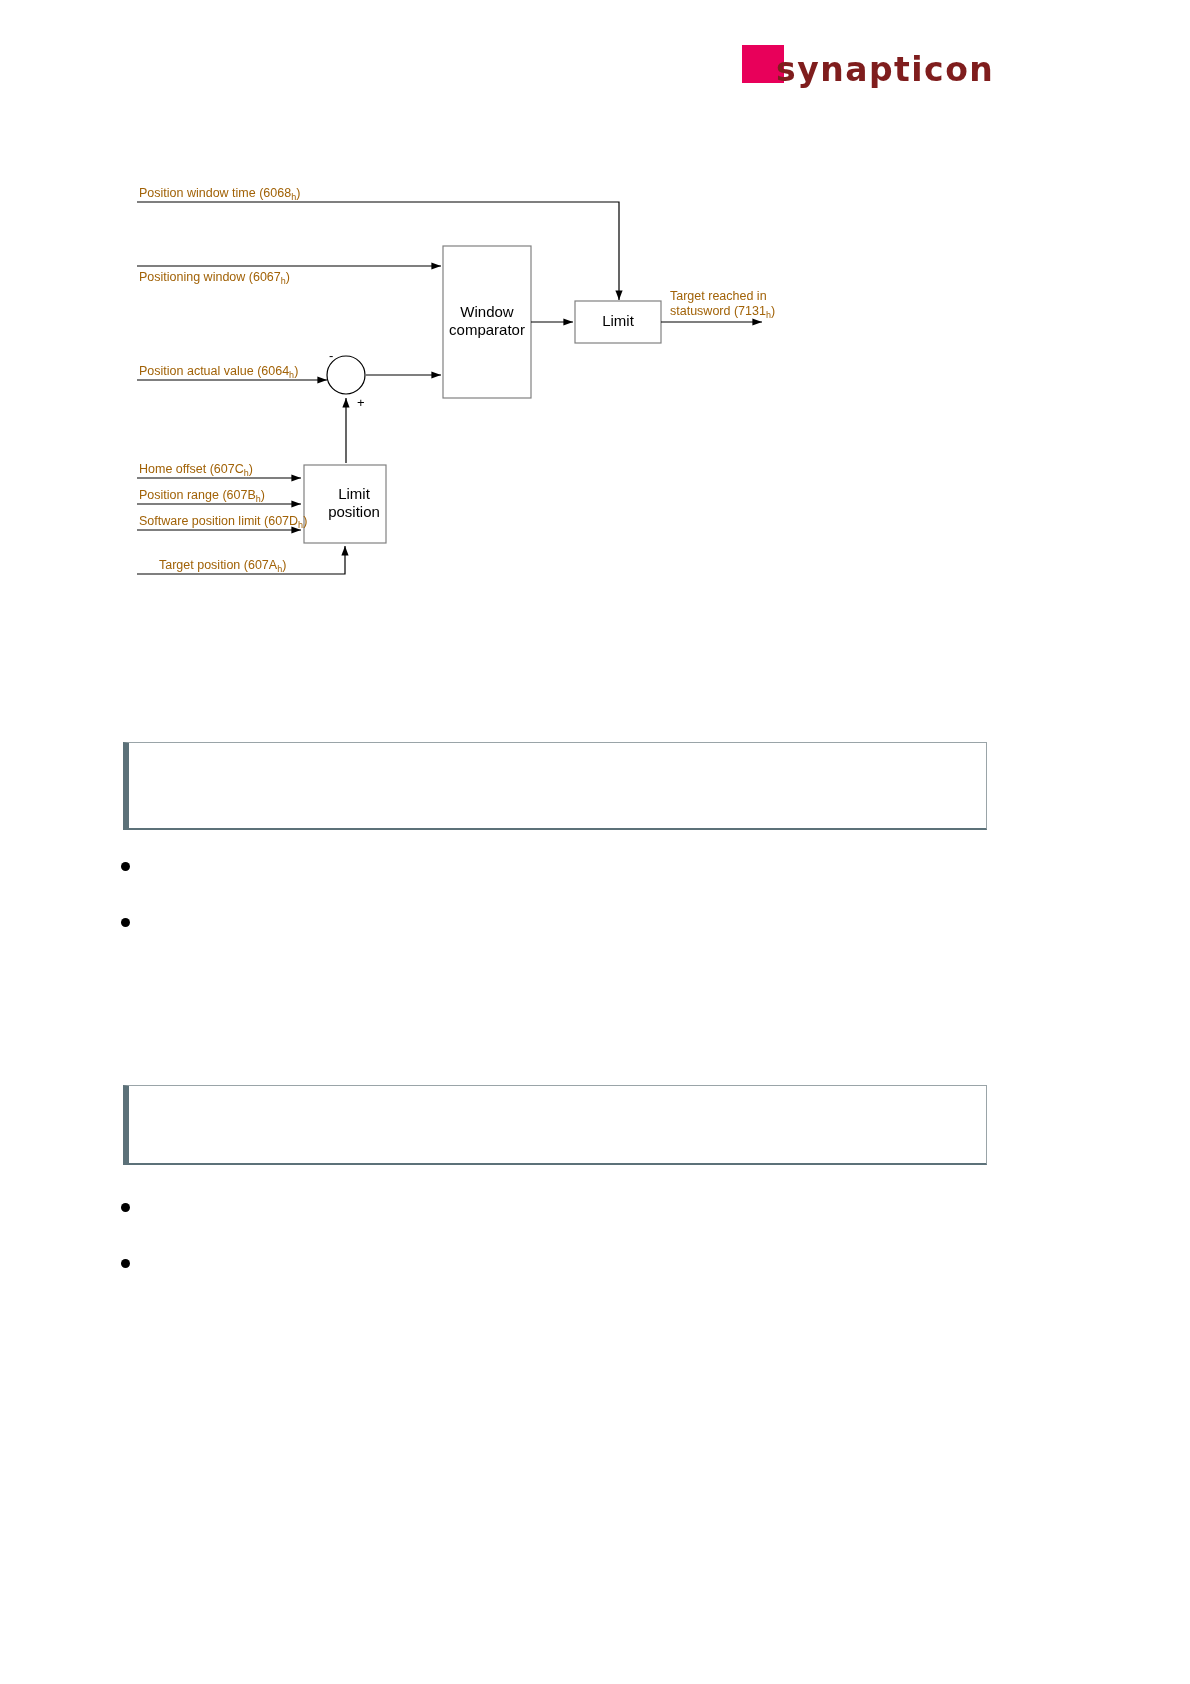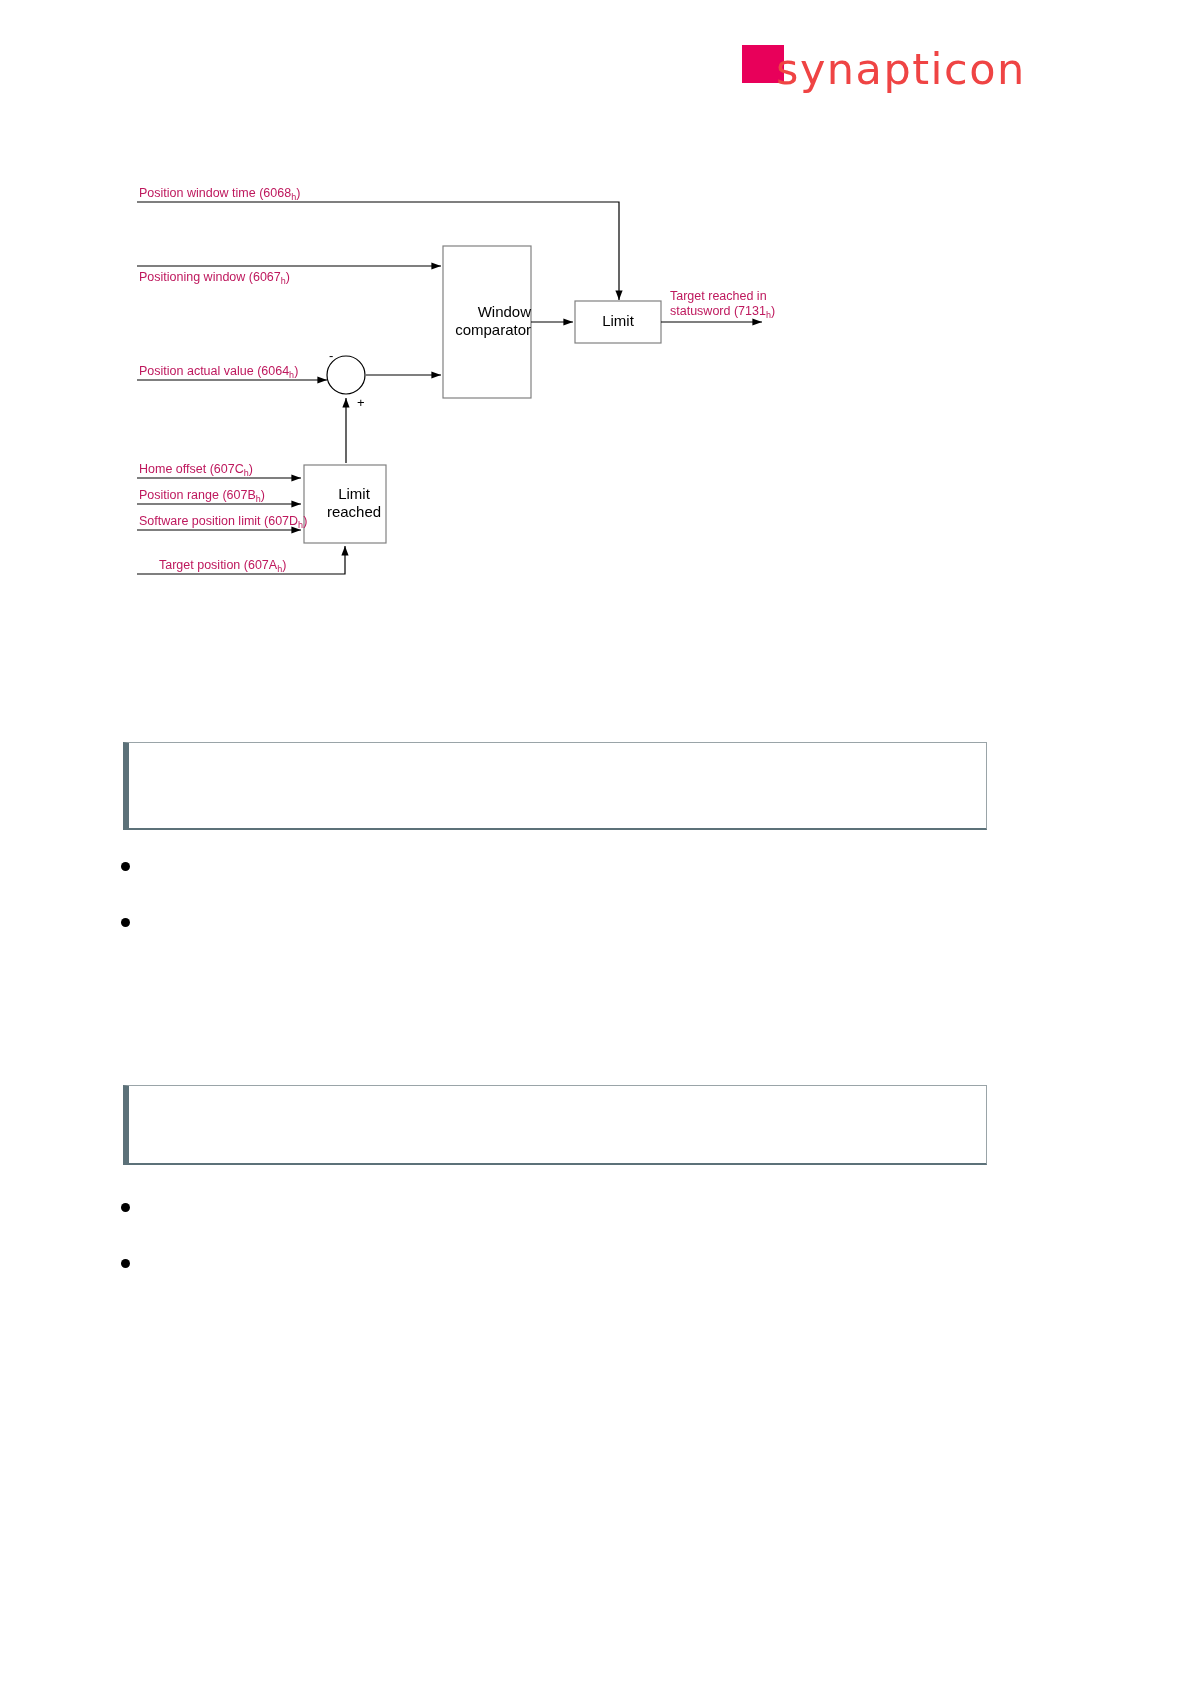--- a/index.html
+++ b/index.html
@@ -29,45 +29,45 @@
     height: 40px;
   }
   .logo-mark {
     width: 42px;
     height: 38px;
     background: #e8005a;
     flex: none;
   }
   .logo-word {
     font-family: "DejaVu Sans", sans-serif;
-    font-size: 43px;
+    font-size: 33px;
     letter-spacing: 1.5px;
-    color: #ef4444;
+    color: #7f1d1d;
     margin-left: -8px;
     line-height: 1;
     position: relative;
     top: 5px;
-    font-weight: 400;
+    font-weight: 700;
   }
 
   
   .diagram {
     position: absolute;
     left: 0;
     top: 0;
     width: 1190px;
     height: 640px;
   }
   .diagram svg { display: block; }
 
   .dg-label {
     position: absolute;
     font-size: 12.5px;
     line-height: 14px;
-    color: #be185d;
+    color: #a16207;
     white-space: nowrap;
   }
   .dg-label sub {
     font-size: 9px;
     vertical-align: baseline;
     position: relative;
     top: 3px;
   }
   .blk-text {
     position: absolute;
@@ -172,32 +172,32 @@
     <div class="dg-label" style="left:139px; top:364px;"><span>Position actual value (6064</span><sub>h</sub><span>)</span></div>
 
     <div class="dg-label" style="left:139px; top:462px;"><span>Home offset (607C</span><sub>h</sub><span>)</span></div>
 
     <div class="dg-label" style="left:139px; top:488px;"><span>Position range (607B</span><sub>h</sub><span>)</span></div>
 
     <div class="dg-label" style="left:139px; top:514px;"><span>Software position limit (607D</span><sub>h</sub><span>)</span></div>
 
     <div class="dg-label" style="left:139px; top:558px;margin-left:20px;"><span>Target position (607A</span><sub>h</sub><span>)</span></div>
 
-    <div class="blk-text" style="left:443px; top:303px; width:88px;text-align:right;">
+    <div class="blk-text" style="left:443px; top:303px; width:88px;">
       <span>Window</span><br>
       <span>comparator</span>
     </div>
 
     <div class="blk-text" style="left:575px; top:312px; width:86px;">
       <span>Limit</span>
     </div>
 
     <div class="blk-text" style="left:304px; top:485px; width:100px;">
       <span>Limit</span><br>
-      <span>reached</span>
+      <span>position</span>
     </div>
 
     <div class="sign" style="left:329px; top:351px;">-</div>
     <div class="sign" style="left:357px; top:398px;">+</div>
 
     <div class="dg-label" style="left:670px; top:289px; line-height:15px;">
       <span>Target reached in</span><br><span>statusword (7131</span><sub>h</sub><span>)</span>
     </div>
 
   </div>

